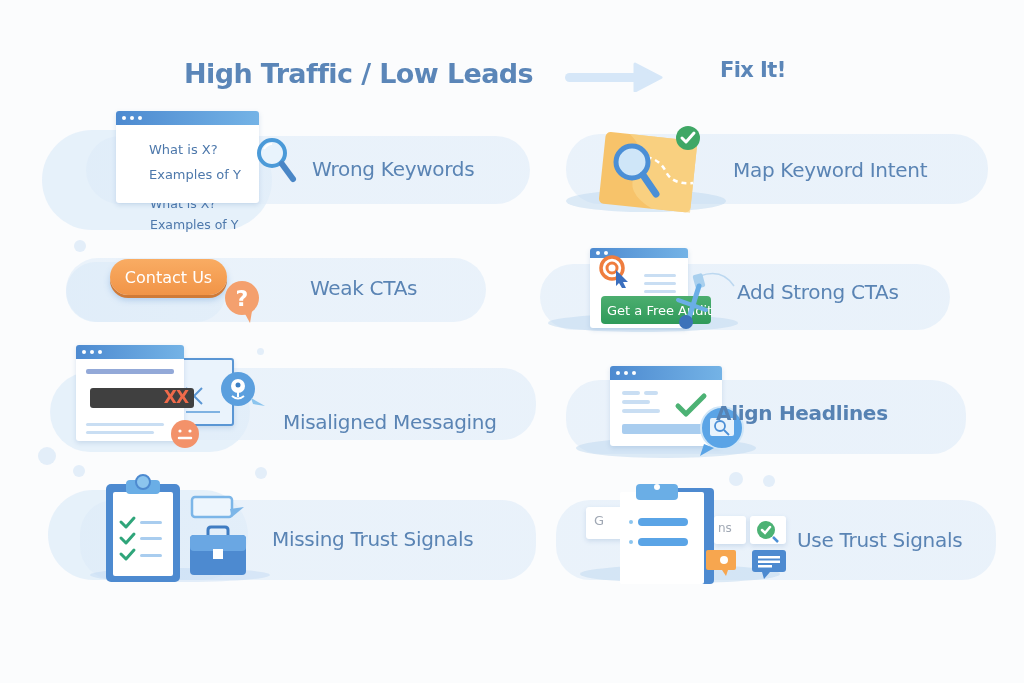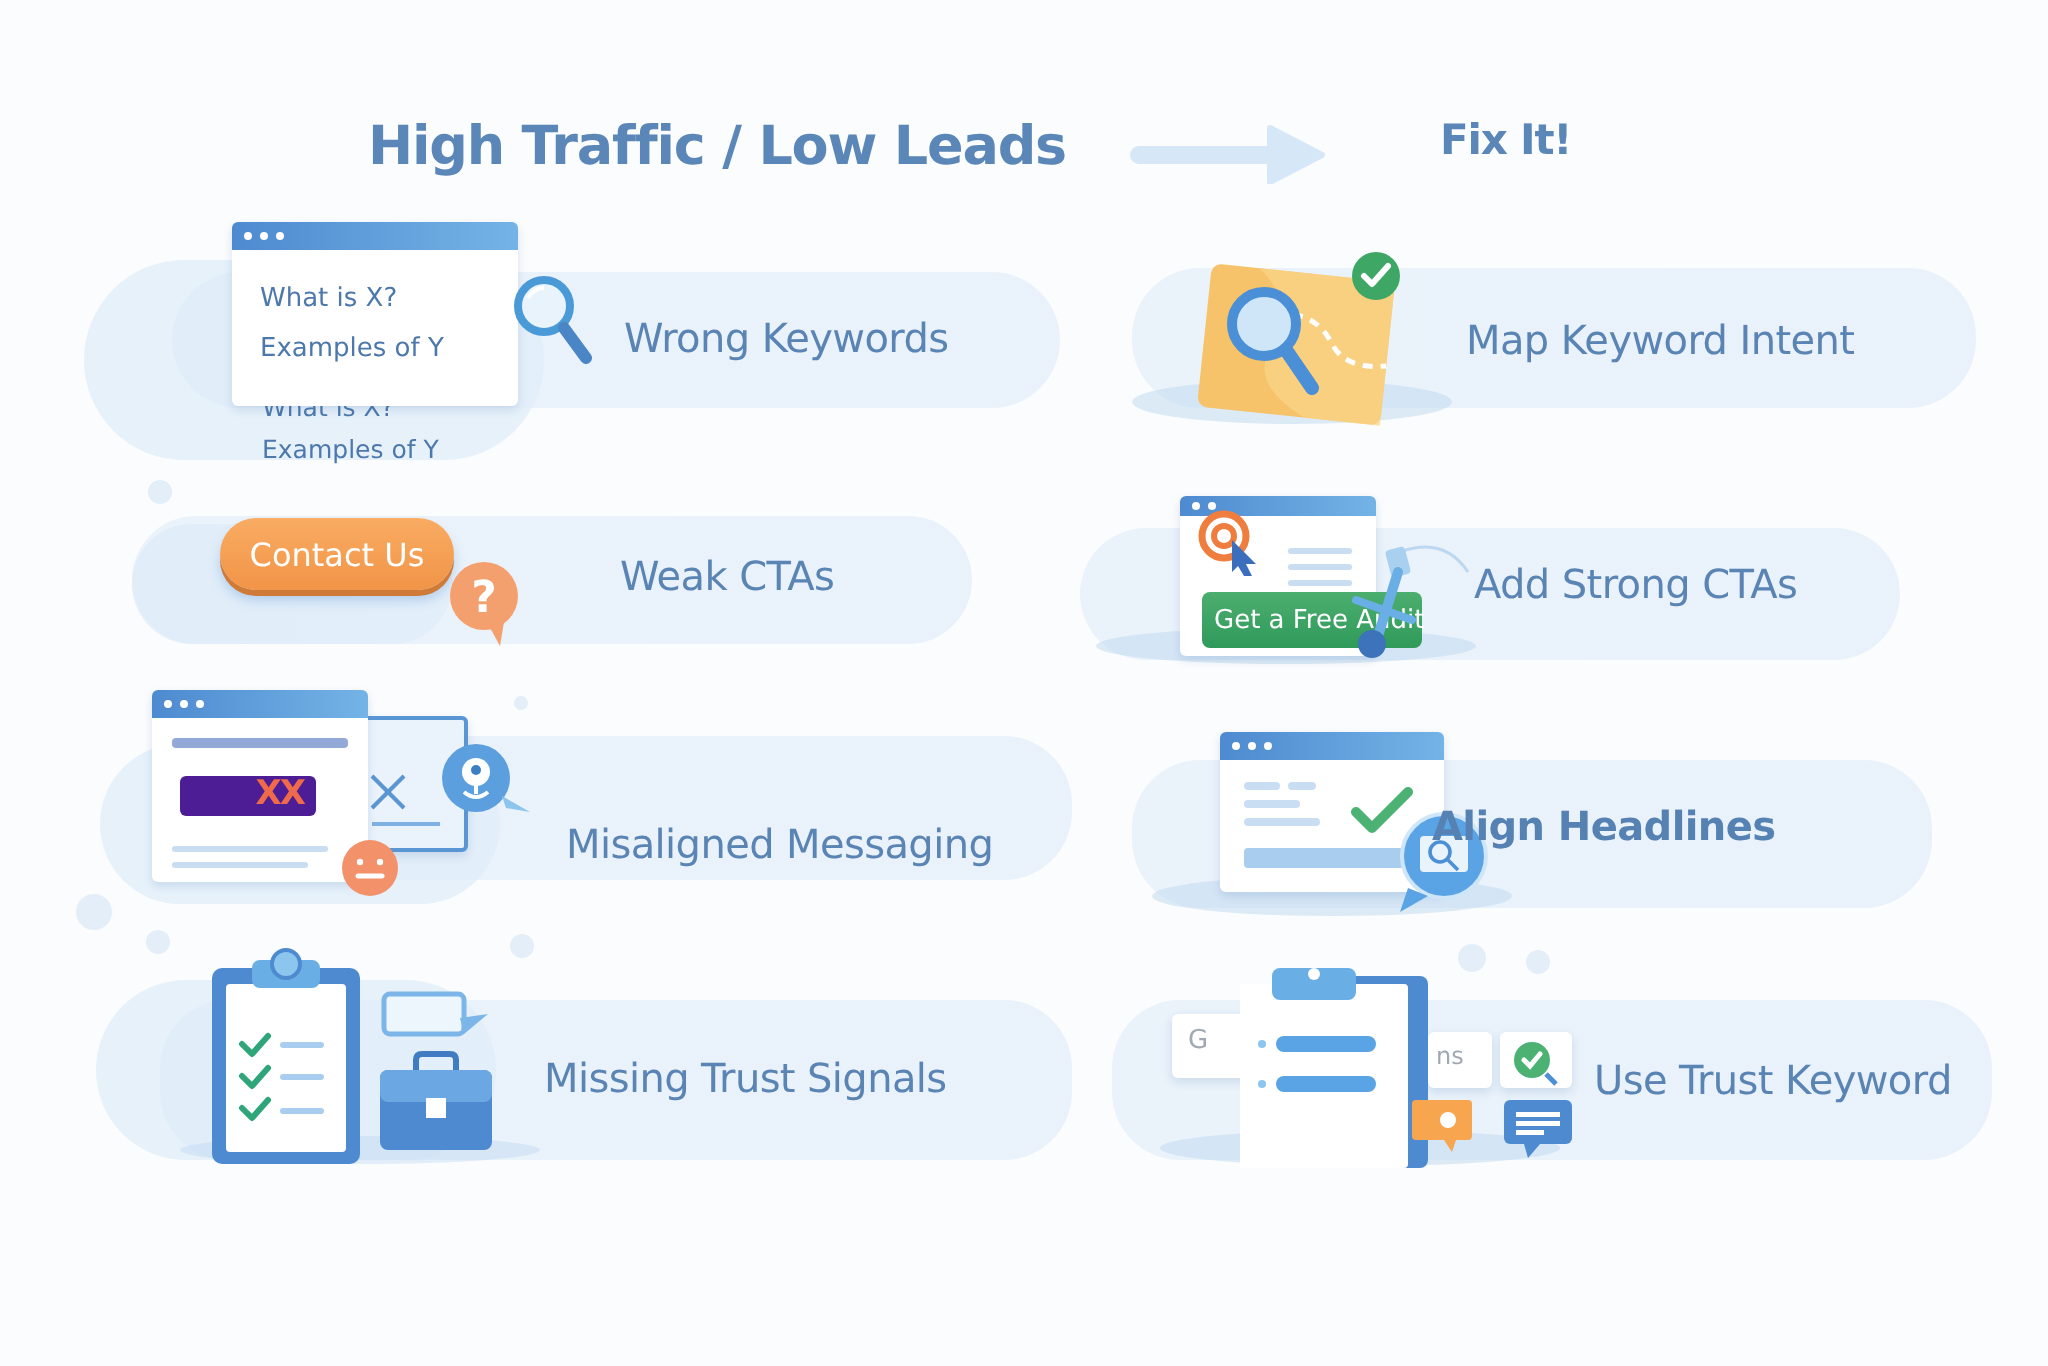--- a/index.html
+++ b/index.html
@@ -40,21 +40,21 @@
   .win {
     background: #ffffff; border-radius: 3px;
     box-shadow: 0 2px 5px rgba(60,110,170,0.18);
   }
   .win-bar {
     height: 14px; border-radius: 3px 3px 0 0;
     background: linear-gradient(90deg, #4d8ad0, #74b3e6);
     display: flex; align-items: center; padding-left: 6px; gap: 4px;
   }
   .win-bar i { width: 4px; height: 4px; background: #fff; border-radius: 50%; display: block; }
-  .kw-text { font-size: 13px; color: #4d78ab; white-space: nowrap; }
+  .kw-text { font-size: 13px; color: #4d78ab; white-space: nowrap; margin-left: 19px; }
 
   .btn-contact {
     background: linear-gradient(180deg, #f9ac63, #f19447);
     border-radius: 18px; color: #fff; font-size: 16px;
     display: flex; align-items: center; justify-content: center;
     box-shadow: 0 3px 0 #cf7a37, 0 5px 6px rgba(80,140,210,0.35);
   }
   .btn-audit {
     background: linear-gradient(180deg, #4cae6f, #2f9a5a);
     border-radius: 4px; color: #fff; font-size: 13px;
@@ -123,21 +123,21 @@
     <line x1="6" y1="52" x2="40" y2="52" stroke="#7fb2e2" stroke-width="2"></line>
   </svg>
 </div>
 <div class="abs win" style="left:76px;top:345px;width:108px;height:96px;">
   <div class="win-bar">
       <i></i>
       <i></i>
       <i></i>
     </div>
   <div class="abs" style="left:10px;top:24px;width:88px;height:5px;background:#93a9d8;border-radius:2px;"></div>
-  <div class="abs" style="left:14px;top:43px;width:68px;height:20px;background:#4c1d95;border-radius:3px;">
+  <div class="abs" style="left:14px;top:43px;width:104px;height:20px;background:#404040;border-radius:3px;">
     <span style="position:absolute;right:6px;top:-1px;color:#ef6a4a;font-size:17px;font-weight:bold;letter-spacing:-1px;">XX</span>
   </div>
   <div class="abs line" style="left:10px;top:78px;width:78px;height:3px;"></div>
   <div class="abs line" style="left:10px;top:86px;width:68px;height:3px;"></div>
 </div>
 <svg class="abs" style="left:219px;top:370px;" width="50" height="42" viewBox="0 0 50 42">
   <circle cx="19" cy="19" r="17" fill="#5b9fde"></circle>
   <path d="M32 28 L46 36 L34 34 Z" fill="#8cc5ee"></path>
   <circle cx="19" cy="16" r="7" fill="#fff"></circle>
   <circle cx="19" cy="15" r="2.5" fill="#3b7fc4"></circle>
@@ -275,13 +275,13 @@
   <path d="M18 22 L22 28 L24 22 Z" fill="#f7a64f"></path>
   <circle cx="20" cy="12" r="4" fill="#fff"></circle>
 </svg>
 <svg class="abs" style="left:750px;top:548px;" width="38" height="32" viewBox="0 0 38 32">
   <rect x="2" y="2" width="34" height="22" rx="3" fill="#4d8ad0"></rect>
   <path d="M12 24 L14 31 L20 24 Z" fill="#4d8ad0"></path>
   <rect x="8" y="8" width="22" height="2.5" fill="#fff"></rect>
   <rect x="8" y="12.5" width="22" height="2.5" fill="#fff"></rect>
   <rect x="8" y="17" width="14" height="2.5" fill="#fff"></rect>
 </svg>
-<div class="abs label" style="left:797px;top:528px;">Use Trust Keyword</div>
+<div class="abs label" style="left:797px;top:528px;">Use Trust Signals</div>
 
 </body></html>

